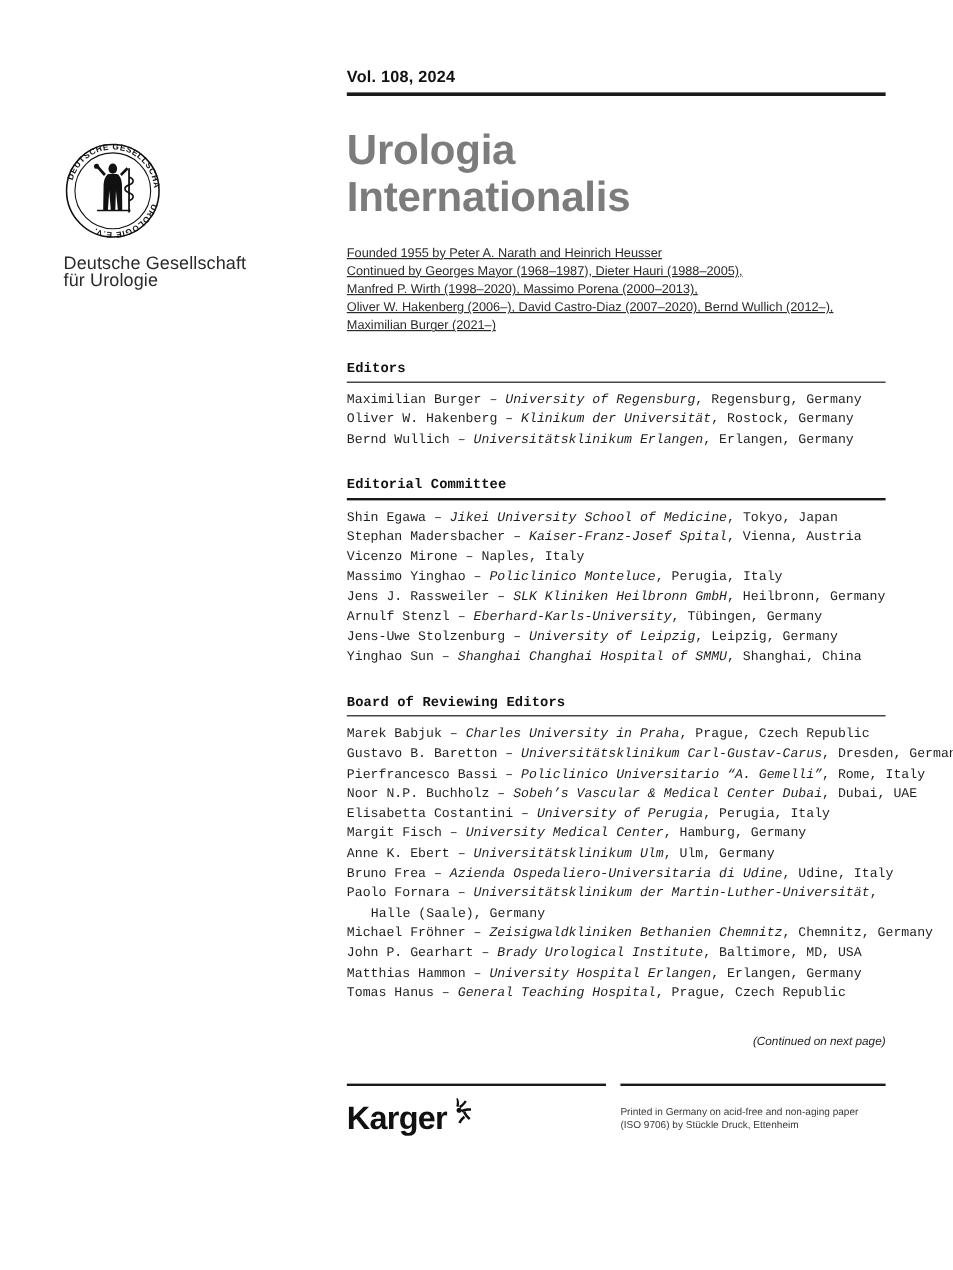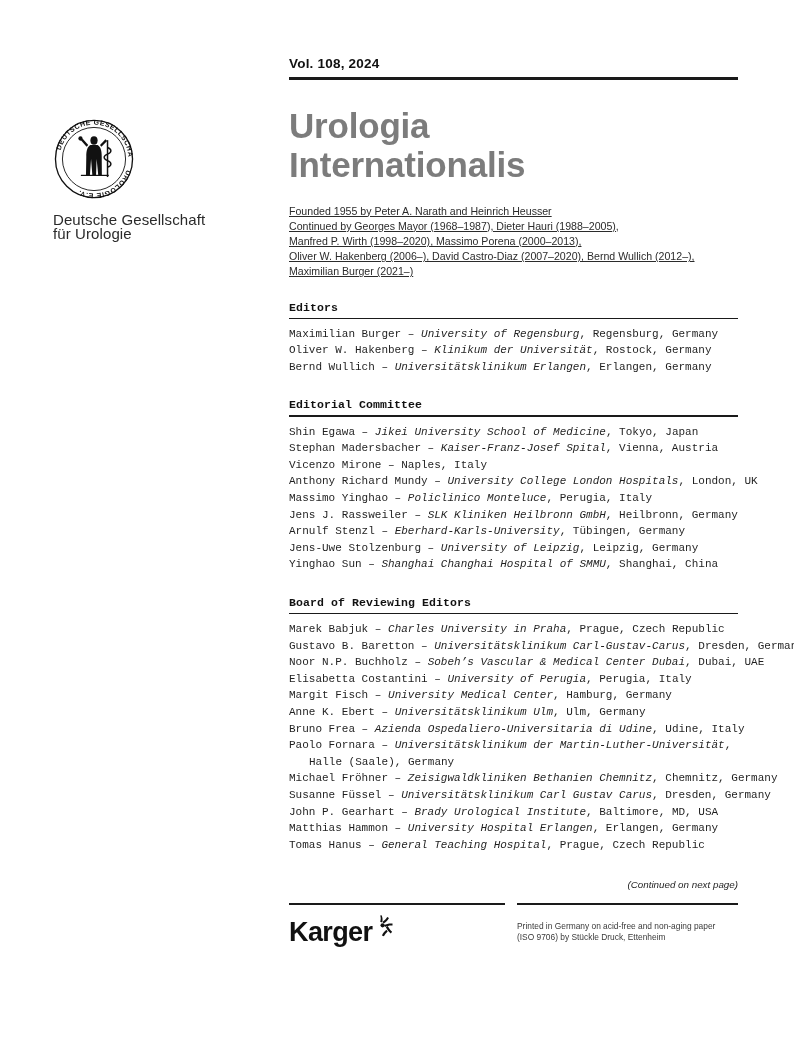--- a/index.html
+++ b/index.html
@@ -237,43 +237,42 @@
       </div>
     </div>
 
     <div class="section committee">
       <div class="section-title">Editorial Committee</div>
       <div class="rule-thin"></div>
       <div class="entries">
         <div class="entry"><span>Shin Egawa – </span><span class="aff">Jikei University School of Medicine</span><span>, Tokyo, Japan</span></div>
         <div class="entry"><span>Stephan Madersbacher – </span><span class="aff">Kaiser-Franz-Josef Spital</span><span>, Vienna, Austria</span></div>
         <div class="entry"><span>Vicenzo Mirone – </span><span class="aff"></span><span>Naples, Italy</span></div>
-        <div class="entry"><span>Anthony Richard Mundy – </span><span class="aff">University College London Hospitals</span><span>, London, UK</span></div>
         <div class="entry"><span>Massimo Yinghao – </span><span class="aff">Policlinico Monteluce</span><span>, Perugia, Italy</span></div>
         <div class="entry"><span>Jens J. Rassweiler – </span><span class="aff">SLK Kliniken Heilbronn GmbH</span><span>, Heilbronn, Germany</span></div>
         <div class="entry"><span>Arnulf Stenzl – </span><span class="aff">Eberhard-Karls-University</span><span>, Tübingen, Germany</span></div>
         <div class="entry"><span>Jens-Uwe Stolzenburg – </span><span class="aff">University of Leipzig</span><span>, Leipzig, Germany</span></div>
         <div class="entry"><span>Yinghao Sun – </span><span class="aff">Shanghai Changhai Hospital of SMMU</span><span>, Shanghai, China</span></div>
       </div>
     </div>
 
     <div class="section board">
       <div class="section-title">Board of Reviewing Editors</div>
       <div class="rule-thin"></div>
       <div class="entries">
         <div class="entry"><span>Marek Babjuk – </span><span class="aff">Charles University in Praha</span><span>, Prague, Czech Republic</span></div>
         <div class="entry"><span>Gustavo B. Baretton – </span><span class="aff">Universitätsklinikum Carl-Gustav-Carus</span><span>, Dresden, Germany</span></div>
+        <div class="entry"><span>Pierfrancesco Bassi – </span><span class="aff">Policlinico Universitario “A. Gemelli”</span><span>, Rome, Italy</span></div>
         <div class="entry"><span>Noor N.P. Buchholz – </span><span class="aff">Sobeh’s Vascular &amp; Medical Center Dubai</span><span>, Dubai, UAE</span></div>
         <div class="entry"><span>Elisabetta Costantini – </span><span class="aff">University of Perugia</span><span>, Perugia, Italy</span></div>
         <div class="entry"><span>Margit Fisch – </span><span class="aff">University Medical Center</span><span>, Hamburg, Germany</span></div>
         <div class="entry"><span>Anne K. Ebert – </span><span class="aff">Universitätsklinikum Ulm</span><span>, Ulm, Germany</span></div>
         <div class="entry"><span>Bruno Frea – </span><span class="aff">Azienda Ospedaliero-Universitaria di Udine</span><span>, Udine, Italy</span></div>
         <div class="entry wrap"><span>Paolo Fornara – </span><span class="aff">Universitätsklinikum der Martin-Luther-Universität</span><span>,</span><span class="indent">Halle (Saale), Germany</span></div>
         <div class="entry"><span>Michael Fröhner – </span><span class="aff">Zeisigwaldkliniken Bethanien Chemnitz</span><span>, Chemnitz, Germany</span></div>
-        <div class="entry"><span>Susanne Füssel – </span><span class="aff">Universitätsklinikum Carl Gustav Carus</span><span>, Dresden, Germany</span></div>
         <div class="entry"><span>John P. Gearhart – </span><span class="aff">Brady Urological Institute</span><span>, Baltimore, MD, USA</span></div>
         <div class="entry"><span>Matthias Hammon – </span><span class="aff">University Hospital Erlangen</span><span>, Erlangen, Germany</span></div>
         <div class="entry"><span>Tomas Hanus – </span><span class="aff">General Teaching Hospital</span><span>, Prague, Czech Republic</span></div>
       </div>
     </div>
 
     <div class="continued">(Continued on next page)</div>
   </div>
 
   <div class="footer">

